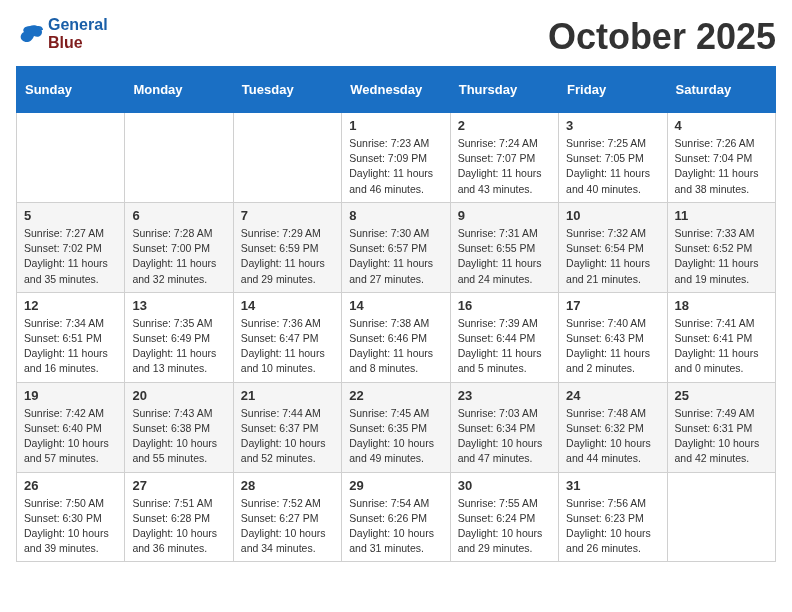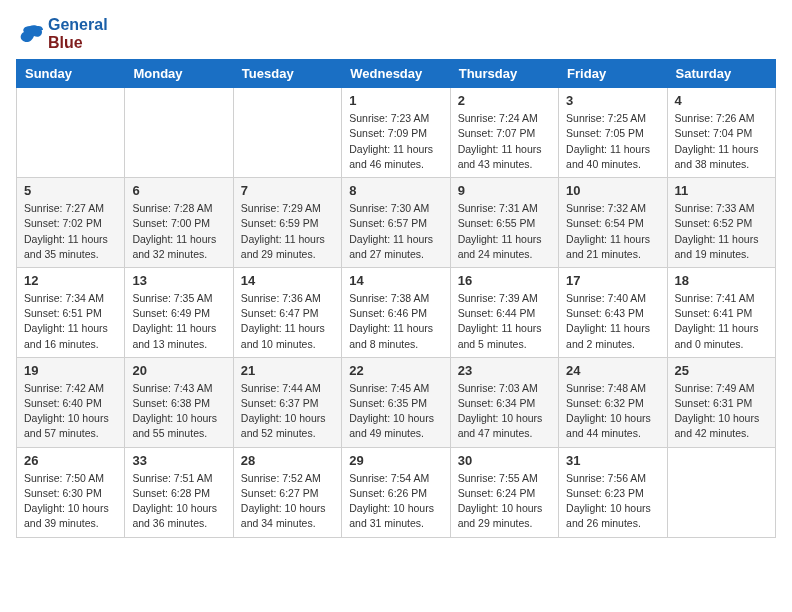--- a/index.html
+++ b/index.html
@@ -39,21 +39,21 @@
     }
     .calendar-table {
       width: 100%;
       border-collapse: collapse;
       border: 1px solid #ccc;
     }
     .calendar-table th {
       background-color: #1a6fc4;
       color: #fff;
       text-align: left;
-      padding: 6px 8px;
+      padding: 15px 8px;
       font-size: 13px;
       font-weight: bold;
       border: 1px solid #1a6fc4;
     }
     .calendar-table td {
       vertical-align: top;
       padding: 5px 7px;
       border: 1px solid #d0d0d0;
       width: calc(100% / 7);
       min-height: 80px;
@@ -87,20 +87,21 @@
     <svg class="logo-bird" viewBox="0 0 28 24" xmlns="http://www.w3.org/2000/svg">
       <path d="M14 4 C18 2, 26 4, 26 10 C26 14, 22 16, 18 14 C16 20, 10 22, 6 18 C4 16, 4 12, 8 10 C6 8, 8 4, 14 4Z" fill="#1a6fc4"></path>
       <path d="M20 6 C22 4, 26 5, 26 8" fill="none" stroke="#1a6fc4" stroke-width="2"></path>
     </svg>
     <div>
       <div style="font-size:16px;font-weight:bold;color:#1a5fa8;line-height:1.1;">General</div>
       <div style="font-size:16px;font-weight:bold;color:#7f1d1d;line-height:1.1;">Blue</div>
     </div>
   </div>
   <div class="title-block">
+    <div class="calendar-title">October 2025</div>
   </div>
 </div>
 
 <table class="calendar-table">
   <thead>
     <tr id="header-row">
     <th>Sunday</th>
         <th>Monday</th>
         <th>Tuesday</th>
         <th>Wednesday</th>
@@ -272,21 +273,21 @@
         </td>
       </tr>
       <tr class="row-odd">
         <td>
           <div class="day-number">26</div>
           <div class="day-info" style="white-space: pre-line;">Sunrise: 7:50 AM
 Sunset: 6:30 PM
 Daylight: 10 hours and 39 minutes.</div>
         </td>
         <td>
-          <div class="day-number">33</div>
+          <div class="day-number">27</div>
           <div class="day-info" style="white-space: pre-line;">Sunrise: 7:51 AM
 Sunset: 6:28 PM
 Daylight: 10 hours and 36 minutes.</div>
         </td>
         <td>
           <div class="day-number">28</div>
           <div class="day-info" style="white-space: pre-line;">Sunrise: 7:52 AM
 Sunset: 6:27 PM
 Daylight: 10 hours and 34 minutes.</div>
         </td>

